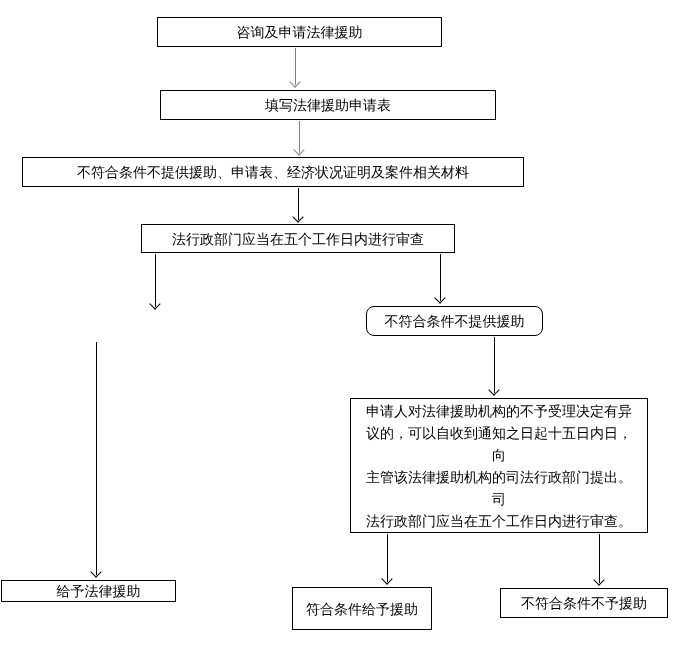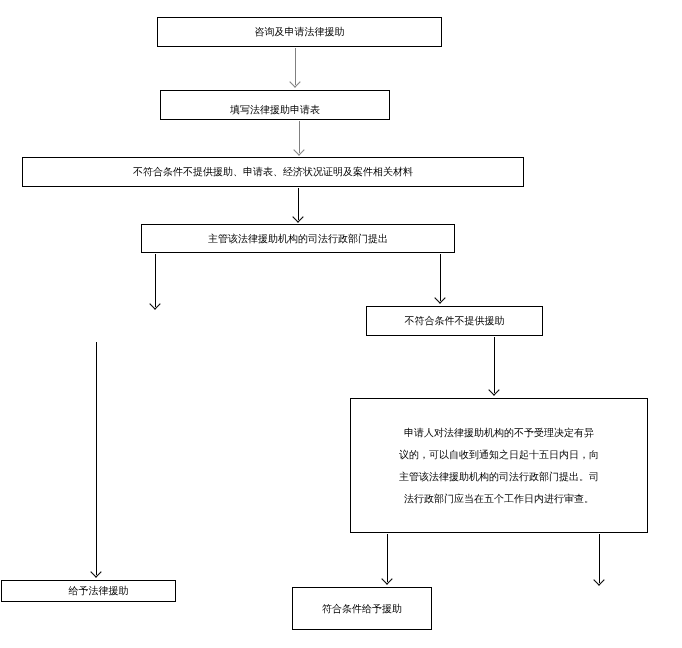--- a/index.html
+++ b/index.html
@@ -18,21 +18,21 @@
     overflow: hidden;
   }
   .node {
     position: absolute;
     box-sizing: border-box;
     border: 1px solid var(--box_border, #000000);
     background: var(--box_fill, #ffffff);
     display: flex;
     align-items: center;
     justify-content: center;
-    font-size: 10px;
+    font-size: 14px;
     line-height: 18px;
     text-align: center;
   }
   .node-label {
     white-space: pre-line;
     display: block;
     width: 100%;
   }
   .node--large {
     line-height: 22px;
@@ -69,52 +69,55 @@
 </style>
 </head>
 <body>
 
 <div class="canvas">
 
   <div class="node" style="left:157px; top:17px; width:285px; height:30px;">
     <span class="node-label">咨询及申请法律援助</span>
   </div>
 
-  <div class="node" style="left:160px; top:90px; width:230px; height:30px;align-items:flex-end;">
+  <div class="node" style="left:160px; top:90px; width:336px; height:30px;">
     <span class="node-label">填写法律援助申请表</span>
   </div>
 
   <div class="node" style="left:22px; top:157px; width:502px; height:30px;">
     <span class="node-label">不符合条件不提供援助、申请表、经济状况证明及案件相关材料</span>
   </div>
 
   <div class="node" style="left:141px; top:224px; width:314px; height:29px;">
-    <span class="node-label">主管该法律援助机构的司法行政部门提出</span>
+    <span class="node-label">法行政部门应当在五个工作日内进行审查</span>
   </div>
 
 
-  <div class="node" style="left:366px; top:306px; width:177px; height:30px;">
+  <div class="node" style="left:366px; top:306px; width:177px; height:30px;border-radius:8px;">
     <span class="node-label">不符合条件不提供援助</span>
   </div>
 
   <div class="node node--large" style="left:350px; top:398px; width:298px; height:135px;">
     <span class="node-label">申请人对法律援助机构的不予受理决定有异
 议的，可以自收到通知之日起十五日内日，向
 主管该法律援助机构的司法行政部门提出。司
 法行政部门应当在五个工作日内进行审查。</span>
   </div>
 
   <div class="node" style="left:1px; top:580px; width:175px; height:22px;padding-left:20px;">
     <span class="node-label">给予法律援助</span>
   </div>
 
   <div class="node" style="left:292px; top:587px; width:140px; height:43px;">
     <span class="node-label">符合条件给予援助</span>
   </div>
 
+  <div class="node" style="left:500px; top:588px; width:168px; height:30px;">
+    <span class="node-label">不符合条件不予援助</span>
+  </div>
 
   <div class="arrow arrow--gray" style="left:290px; top:48px; height:39px;"></div>
 
   <div class="arrow arrow--gray" style="left:294px; top:121px; height:34px;"></div>
 
   <div class="arrow" style="left:293px; top:188px; height:34px;"></div>
 
   <div class="arrow" style="left:150px; top:254px; height:55px;"></div>
 
   <div class="arrow" style="left:435px; top:254px; height:49px;"></div>

